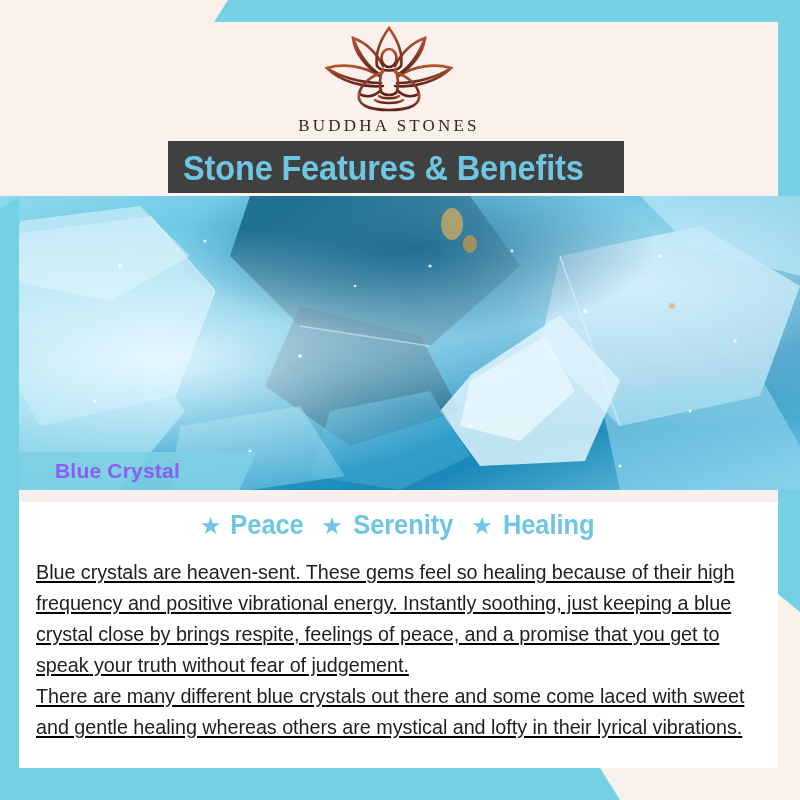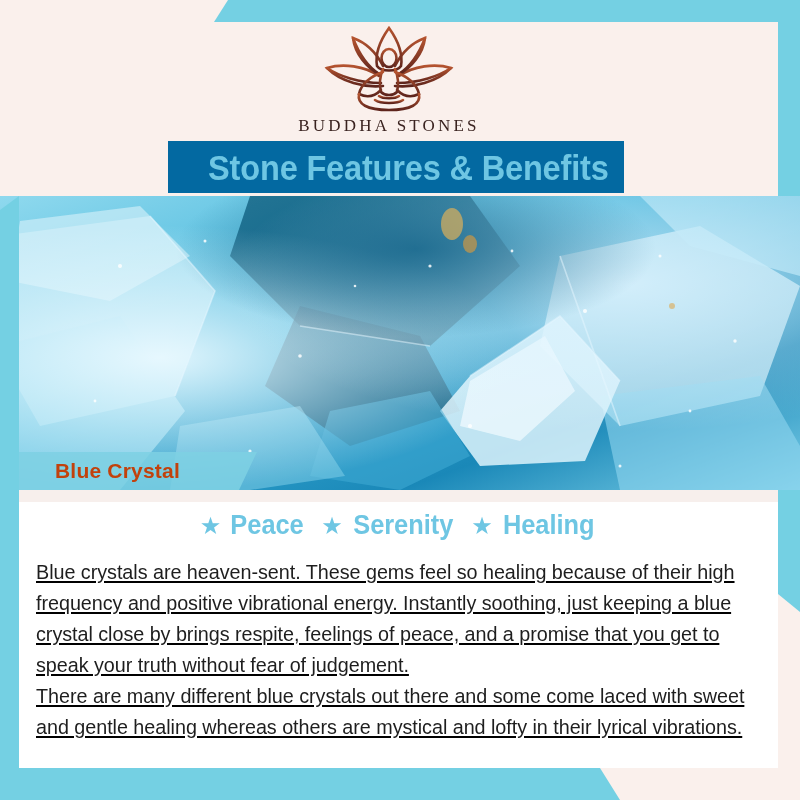--- a/index.html
+++ b/index.html
@@ -75,24 +75,24 @@
     text-align: center;
   }
 
   
   .title-banner {
     position: absolute;
     top: 141px;
     left: 168px;
     width: 456px;
     height: 52px;
-    background: #0369a1;
+    background: #404040;
     display: flex;
     align-items: center;
-    justify-content: flex-end;
+    justify-content: flex-start;
   }
 
   .title-text {
     font-family: "Liberation Sans Narrow", "Liberation Sans", sans-serif;
     font-weight: bold;
     font-size: 35px;
     line-height: 1;
     letter-spacing: -0.2px;
     color: #6ec6e3;
     transform: scaleX(0.93);
@@ -133,21 +133,21 @@
     height: 38px;
     background: rgba(126, 208, 227, 0.86);
     clip-path: polygon(0 0, 238px 0, 220px 38px, 0 38px);
     display: flex;
     align-items: center;
     z-index: 7;
   }
 
   .stone-label-text {
     padding-left: 36px;
-    color: #c2410c;
+    color: #8b5cf6;
     font-size: 21px;
     font-weight: bold;
     letter-spacing: 0.2px;
     white-space: nowrap;
   }
 
   
   .seam {
     position: absolute;
     top: 490px;

